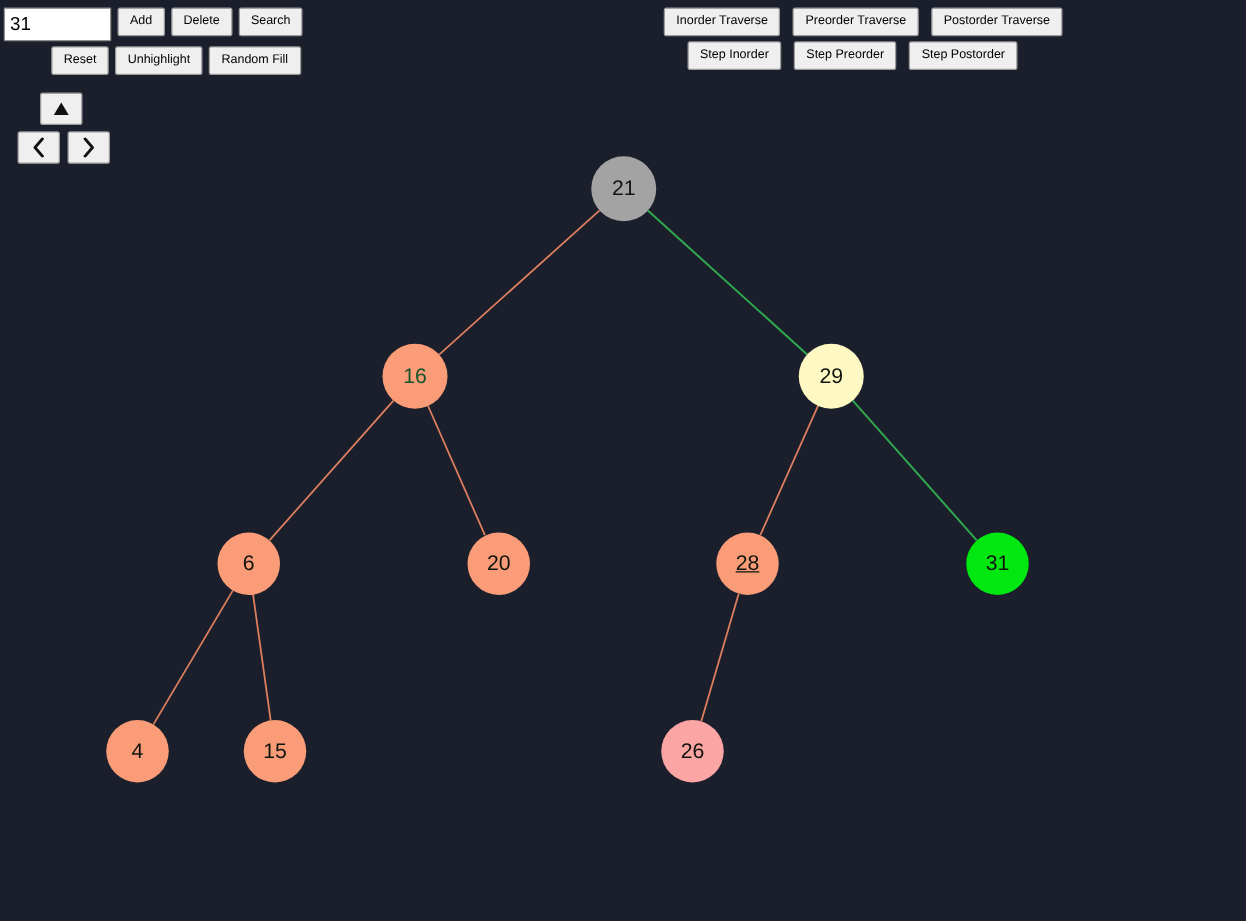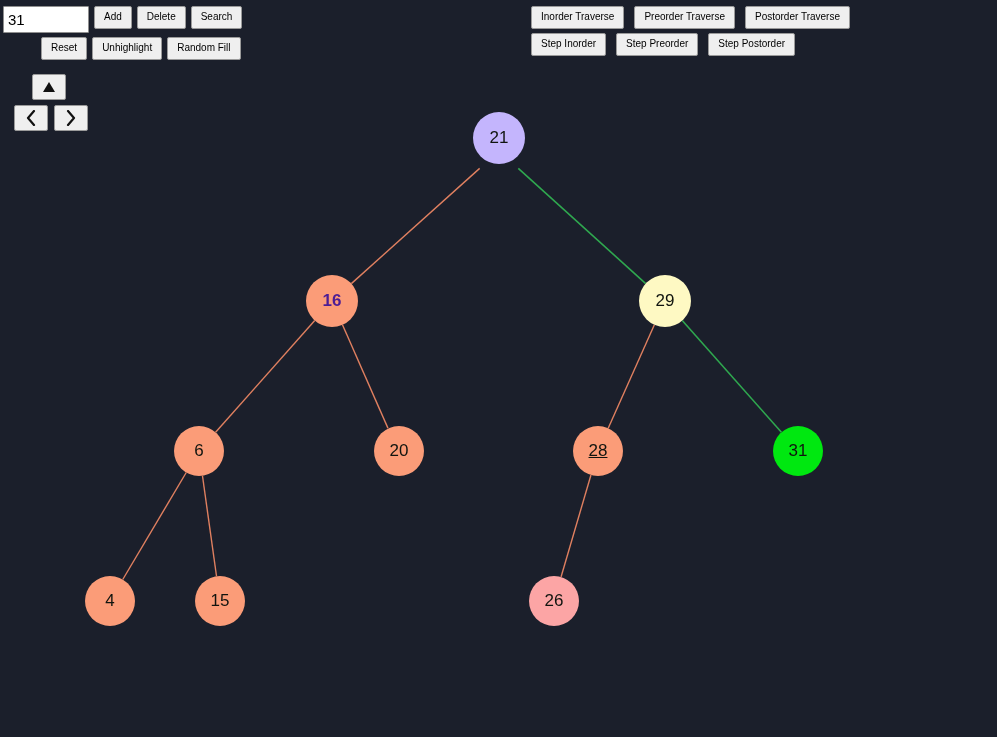--- a/index.html
+++ b/index.html
@@ -18,21 +18,21 @@
   
   .toolbar-row {
     position: absolute;
     display: flex;
     align-items: flex-start;
     gap: 5px;
   }
   #row-left-1  { left: 3px;  top: 6px; }
   #row-left-2  { left: 3px;  top: 37px; padding-left: 38px; }
   #row-right-1 { left: 531px; top: 6px; gap: 10px; }
-  #row-right-2 { left: 519px; top: 33px; gap: 10px; padding-left: 12px; }
+  #row-right-2 { left: 538px; top: 33px; gap: 10px; padding-left: 12px; }
 
   .btn {
     font-family: "Liberation Sans", sans-serif;
     font-size: 10px;
     line-height: 1;
     color: #000000;
     background: #efefef;
     border: 1px solid #9a9a9a;
     border-radius: 2px;
     padding: 5px 9px 6px 9px;
@@ -120,24 +120,24 @@
       <line x1="518.2909388791323" y1="168.43157127632443" x2="645.7090611208677" y2="283.56842872367554" stroke="#2fa84f" stroke-width="1.6"></line>
       <line x1="314.7507034388504" y1="320.4540938659582" x2="215.58586207802847" y2="432.2941405135017" stroke="#e08060" stroke-width="1.4"></line>
       <line x1="342.47120397091646" y1="324.7981908429919" x2="387.93153464334955" y2="428.11712418943085" stroke="#e08060" stroke-width="1.4"></line>
       <line x1="654.3963653894901" y1="324.7394804712908" x2="608.1958025101056" y2="428.1735764699127" stroke="#e08060" stroke-width="1.4"></line>
       <line x1="682.2492965611495" y1="320.4540938659582" x2="781.4141379219716" y2="432.2941405135017" stroke="#2fa84f" stroke-width="1.6"></line>
       <line x1="186.24315518983886" y1="472.5003002418446" x2="122.75684481016116" y2="579.4996997581553" stroke="#e08060" stroke-width="1.4"></line>
       <line x1="202.46619611336016" y1="475.75854366685826" x2="216.53380388663984" y2="576.2414563331417" stroke="#e08060" stroke-width="1.4"></line>
       <line x1="590.9631608012322" y1="474.98922454125363" x2="561.0368391987678" y2="577.0107754587464" stroke="#e08060" stroke-width="1.4"></line>
     </svg>
   <div id="node-layer">
-      <div class="tree-node" style="left: 473px; top: 112px; width: 52px; height: 52px; background: #c4b5fd; color: rgb(16, 20, 15);">
+      <div class="tree-node" style="left: 473px; top: 125px; width: 52px; height: 52px; background: #a3a3a3; color: rgb(16, 20, 15);">
         <span>21</span>
       </div>
-      <div class="tree-node" style="left: 306px; top: 275px; width: 52px; height: 52px; background: rgb(251, 156, 120); color: #4c1d95; font-weight: bold;">
+      <div class="tree-node" style="left: 306px; top: 275px; width: 52px; height: 52px; background: rgb(251, 156, 120); color: #14532d;">
         <span>16</span>
       </div>
       <div class="tree-node" style="left: 639px; top: 275px; width: 52px; height: 52px; background: #fef9c3; color: rgb(16, 20, 15);">
         <span>29</span>
       </div>
       <div class="tree-node" style="left: 174px; top: 426px; width: 50px; height: 50px; background: rgb(251, 156, 120); color: rgb(16, 20, 15);">
         <span>6</span>
       </div>
       <div class="tree-node" style="left: 374px; top: 426px; width: 50px; height: 50px; background: rgb(251, 156, 120); color: rgb(16, 20, 15);">
         <span>20</span>

